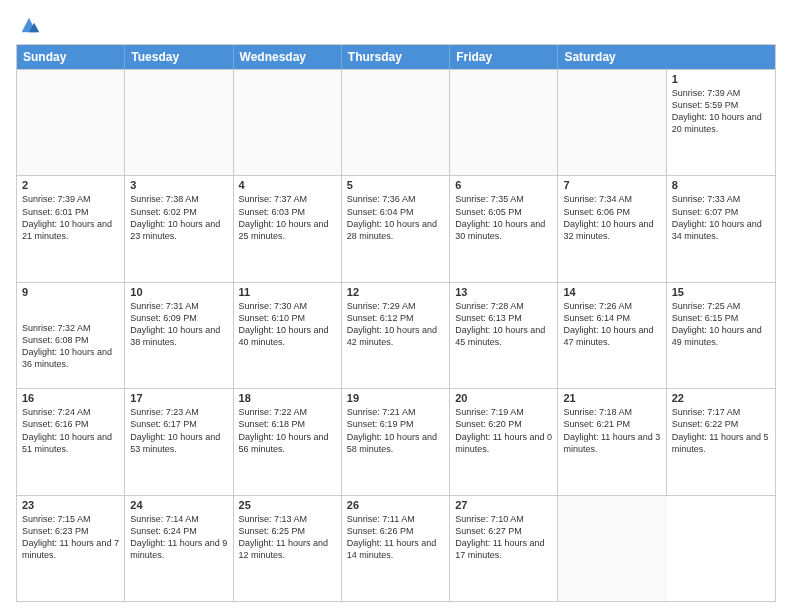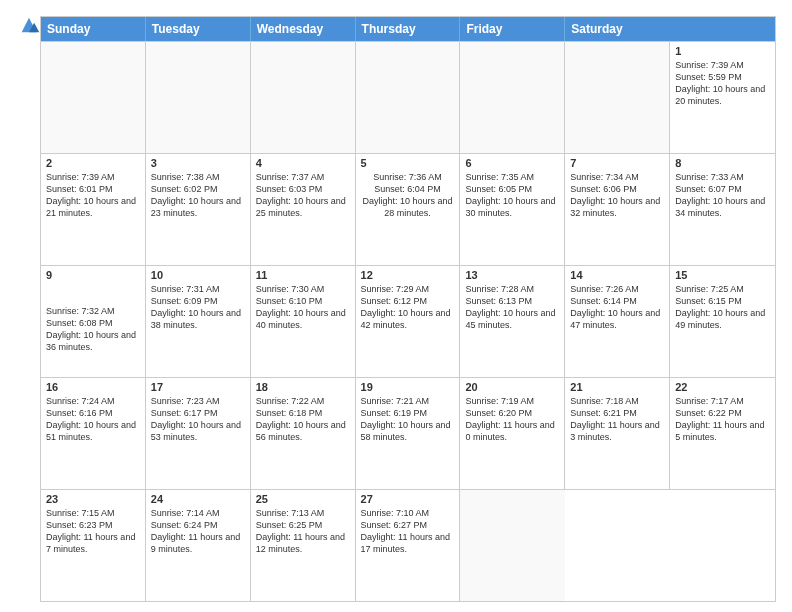--- a/index.html
+++ b/index.html
@@ -8,21 +8,21 @@
       background: #fff;
       width: 792px;
       height: 612px;
       overflow: hidden;
     }
     .page {
       width: 792px;
       height: 612px;
       padding: 16px 16px 10px 16px;
       display: flex;
-      flex-direction: row;
+      flex-direction: column;
     }
     .header {
       display: flex;
       justify-content: space-between;
       align-items: flex-start;
       margin-bottom: 8px;
     }
     .logo {
       display: flex;
       align-items: center;
@@ -168,21 +168,21 @@
 Daylight: 10 hours and 23 minutes.</div>
           </div>
           <div class="cal-cell">
             <span class="day-num">4</span>
             <div class="cell-text" style="white-space: pre-line;">Sunrise: 7:37 AM
 Sunset: 6:03 PM
 Daylight: 10 hours and 25 minutes.</div>
           </div>
           <div class="cal-cell">
             <span class="day-num">5</span>
-            <div class="cell-text" style="white-space: pre-line; text-align: center;">Sunrise: 7:36 AM
+            <div class="cell-text" style="white-space: pre-line;">Sunrise: 7:36 AM
 Sunset: 6:04 PM
 Daylight: 10 hours and 28 minutes.</div>
           </div>
           <div class="cal-cell">
             <span class="day-num">6</span>
             <div class="cell-text" style="white-space: pre-line;">Sunrise: 7:35 AM
 Sunset: 6:05 PM
 Daylight: 10 hours and 30 minutes.</div>
           </div>
           <div class="cal-cell">
@@ -297,20 +297,26 @@
             <span class="day-num">24</span>
             <div class="cell-text" style="white-space: pre-line;">Sunrise: 7:14 AM
 Sunset: 6:24 PM
 Daylight: 11 hours and 9 minutes.</div>
           </div>
           <div class="cal-cell">
             <span class="day-num">25</span>
             <div class="cell-text" style="white-space: pre-line;">Sunrise: 7:13 AM
 Sunset: 6:25 PM
 Daylight: 11 hours and 12 minutes.</div>
+          </div>
+          <div class="cal-cell">
+            <span class="day-num">26</span>
+            <div class="cell-text" style="white-space: pre-line;">Sunrise: 7:11 AM
+Sunset: 6:26 PM
+Daylight: 11 hours and 14 minutes.</div>
           </div>
           <div class="cal-cell">
             <span class="day-num">27</span>
             <div class="cell-text" style="white-space: pre-line;">Sunrise: 7:10 AM
 Sunset: 6:27 PM
 Daylight: 11 hours and 17 minutes.</div>
           </div>
           <div class="cal-cell empty"></div>
         </div>
       </div>

